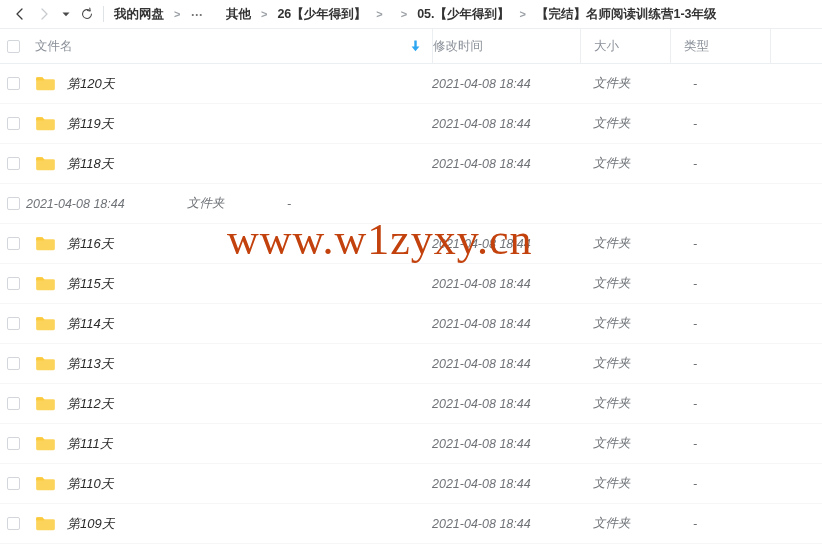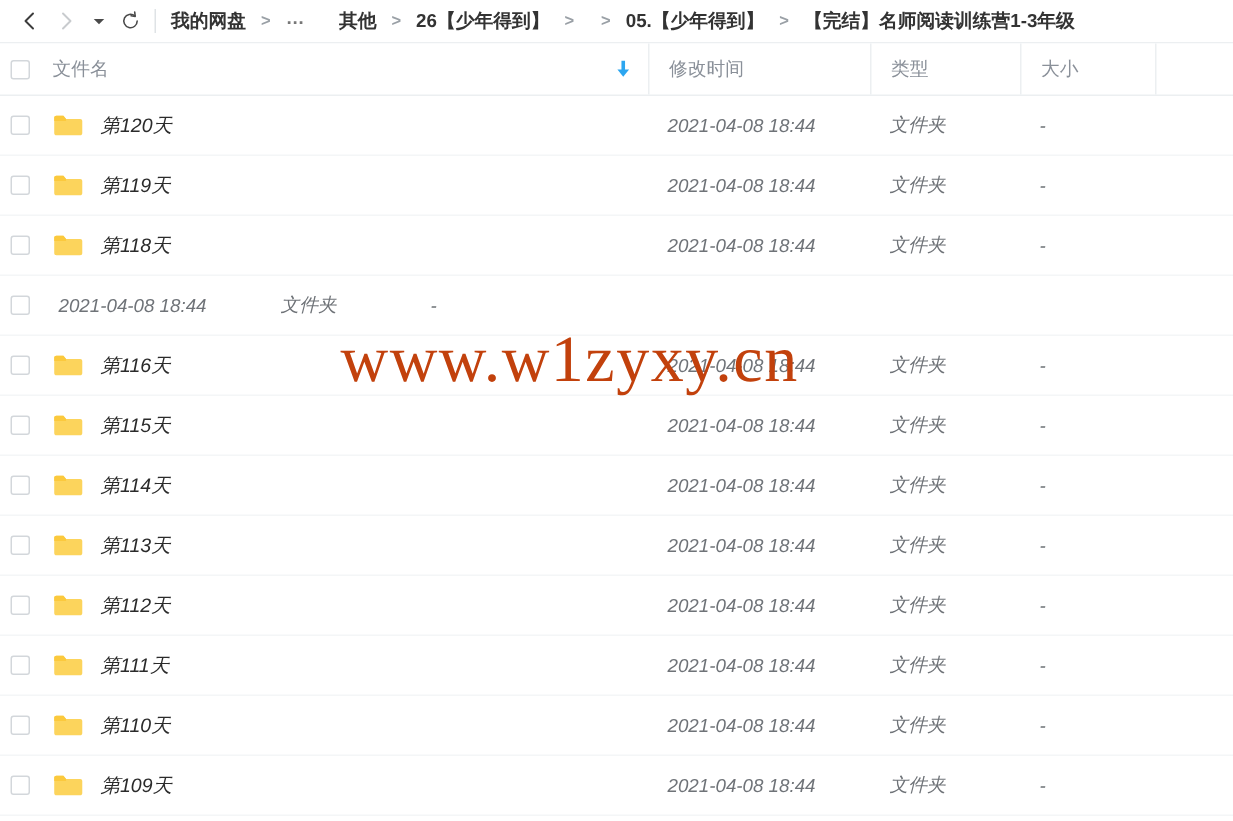--- a/index.html
+++ b/index.html
@@ -71,21 +71,21 @@
     display: flex;
     align-items: center;
     font-size: 12.5px;
     color: #8a9099;
     position: relative;
   }
   .col-sep { border-left: 1px solid #eceff1; }
 
   .c-check { width: 26px; justify-content: center; flex: 0 0 26px; }
   .c-name  { flex: 0 0 406px; padding-left: 9px; }
-  .c-time  { flex: 0 0 148px; padding-left: 13px; }
+  .c-time  { flex: 0 0 148px; }
   .c-type  { flex: 0 0 100px; padding-left: 13px; }
   .c-size  { flex: 0 0 90px;  padding-left: 13px; }
   .c-tail  { flex: 1 1 auto; }
 
   .sortwrap {
     flex: 1 1 auto;
     display: flex;
     justify-content: flex-end;
     padding-right: 11px;
   }
@@ -196,26 +196,26 @@
       <span class="sortwrap">
         <svg class="sort-arrow" width="11" height="12" viewBox="0 0 11 12">
           <rect x="4.3" y="0.5" width="2.4" height="7.2" fill="#2ca6f0"></rect>
           <polygon points="1.6,6.4 9.4,6.4 5.5,11.2" fill="#2ca6f0"></polygon>
         </svg>
       </span>
     </div>
     <div class="cell c-time col-sep">
       <span>修改时间</span>
     </div>
+    <div class="cell c-size col-sep">
+      <span>大小</span>
+    </div>
     <div class="cell c-type col-sep">
       <span>类型</span>
     </div>
-    <div class="cell c-size col-sep">
-      <span>大小</span>
-    </div>
     <div class="cell c-tail col-sep"></div>
   </div>
 
   <div class="rows" id="rows">
       <div class="row">
         <div class="cell c-check">
          <span class="chk"></span>
        </div>
        <div class="cell c-name">
          <svg class="folder-ico" viewBox="0 0 24 20">

